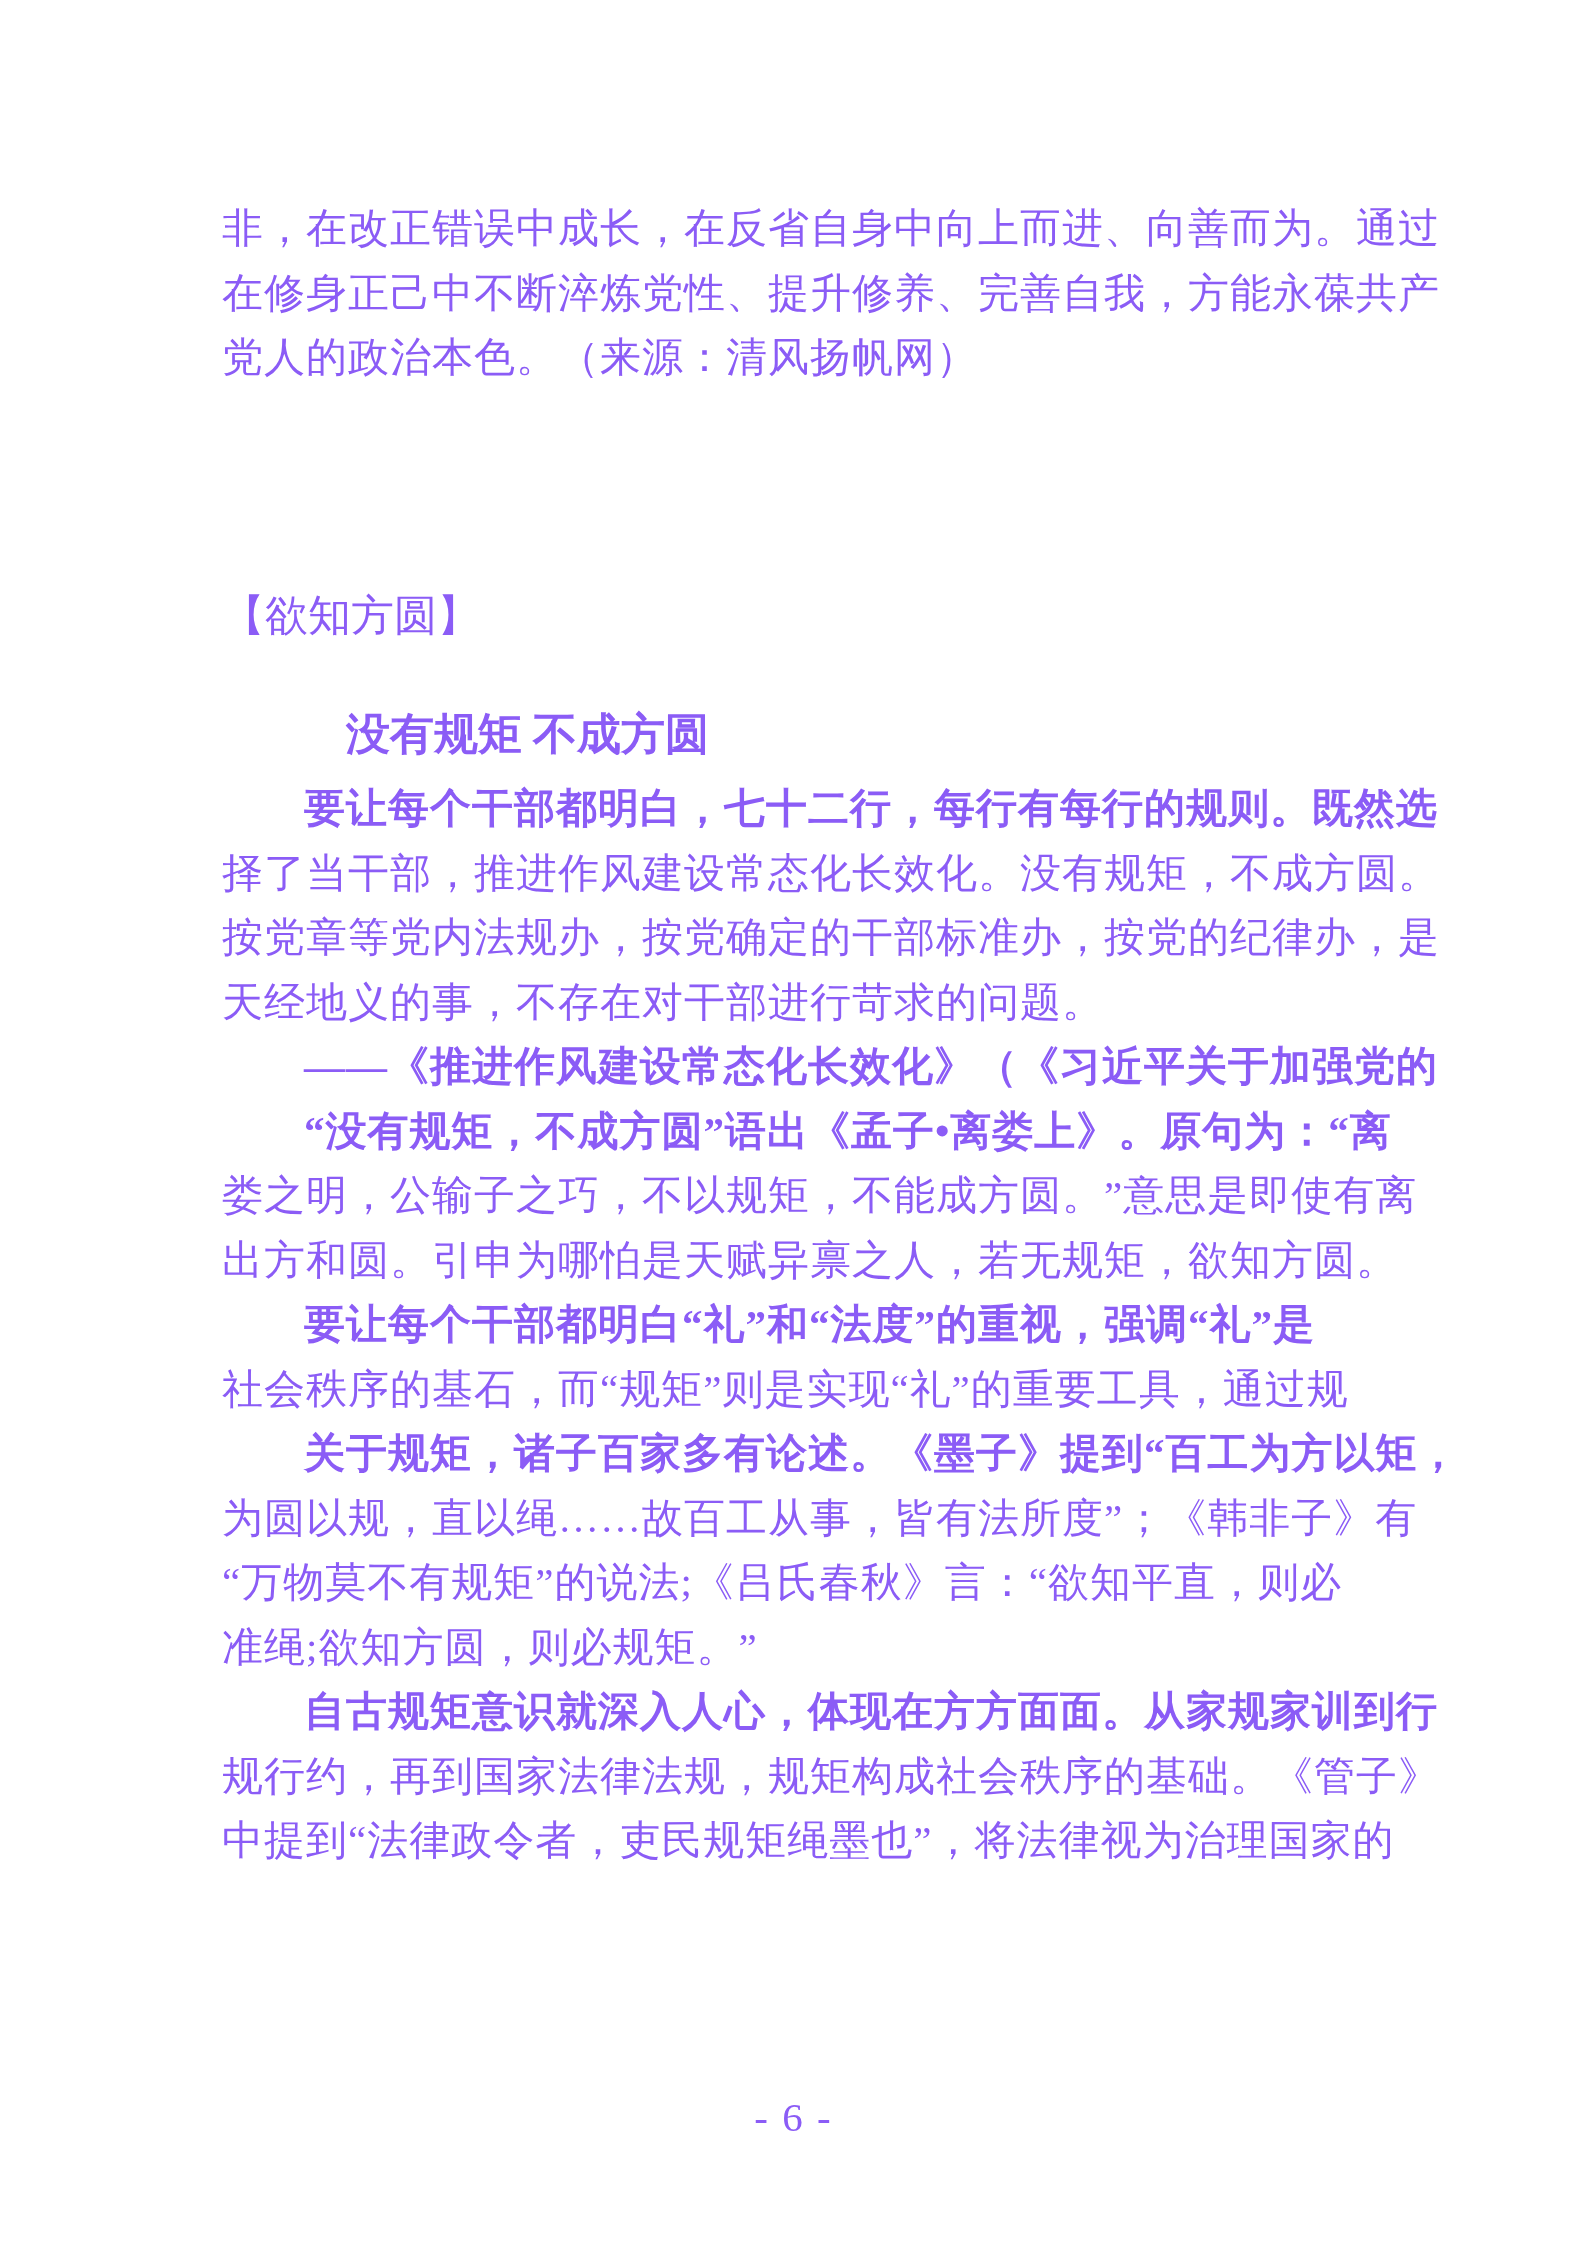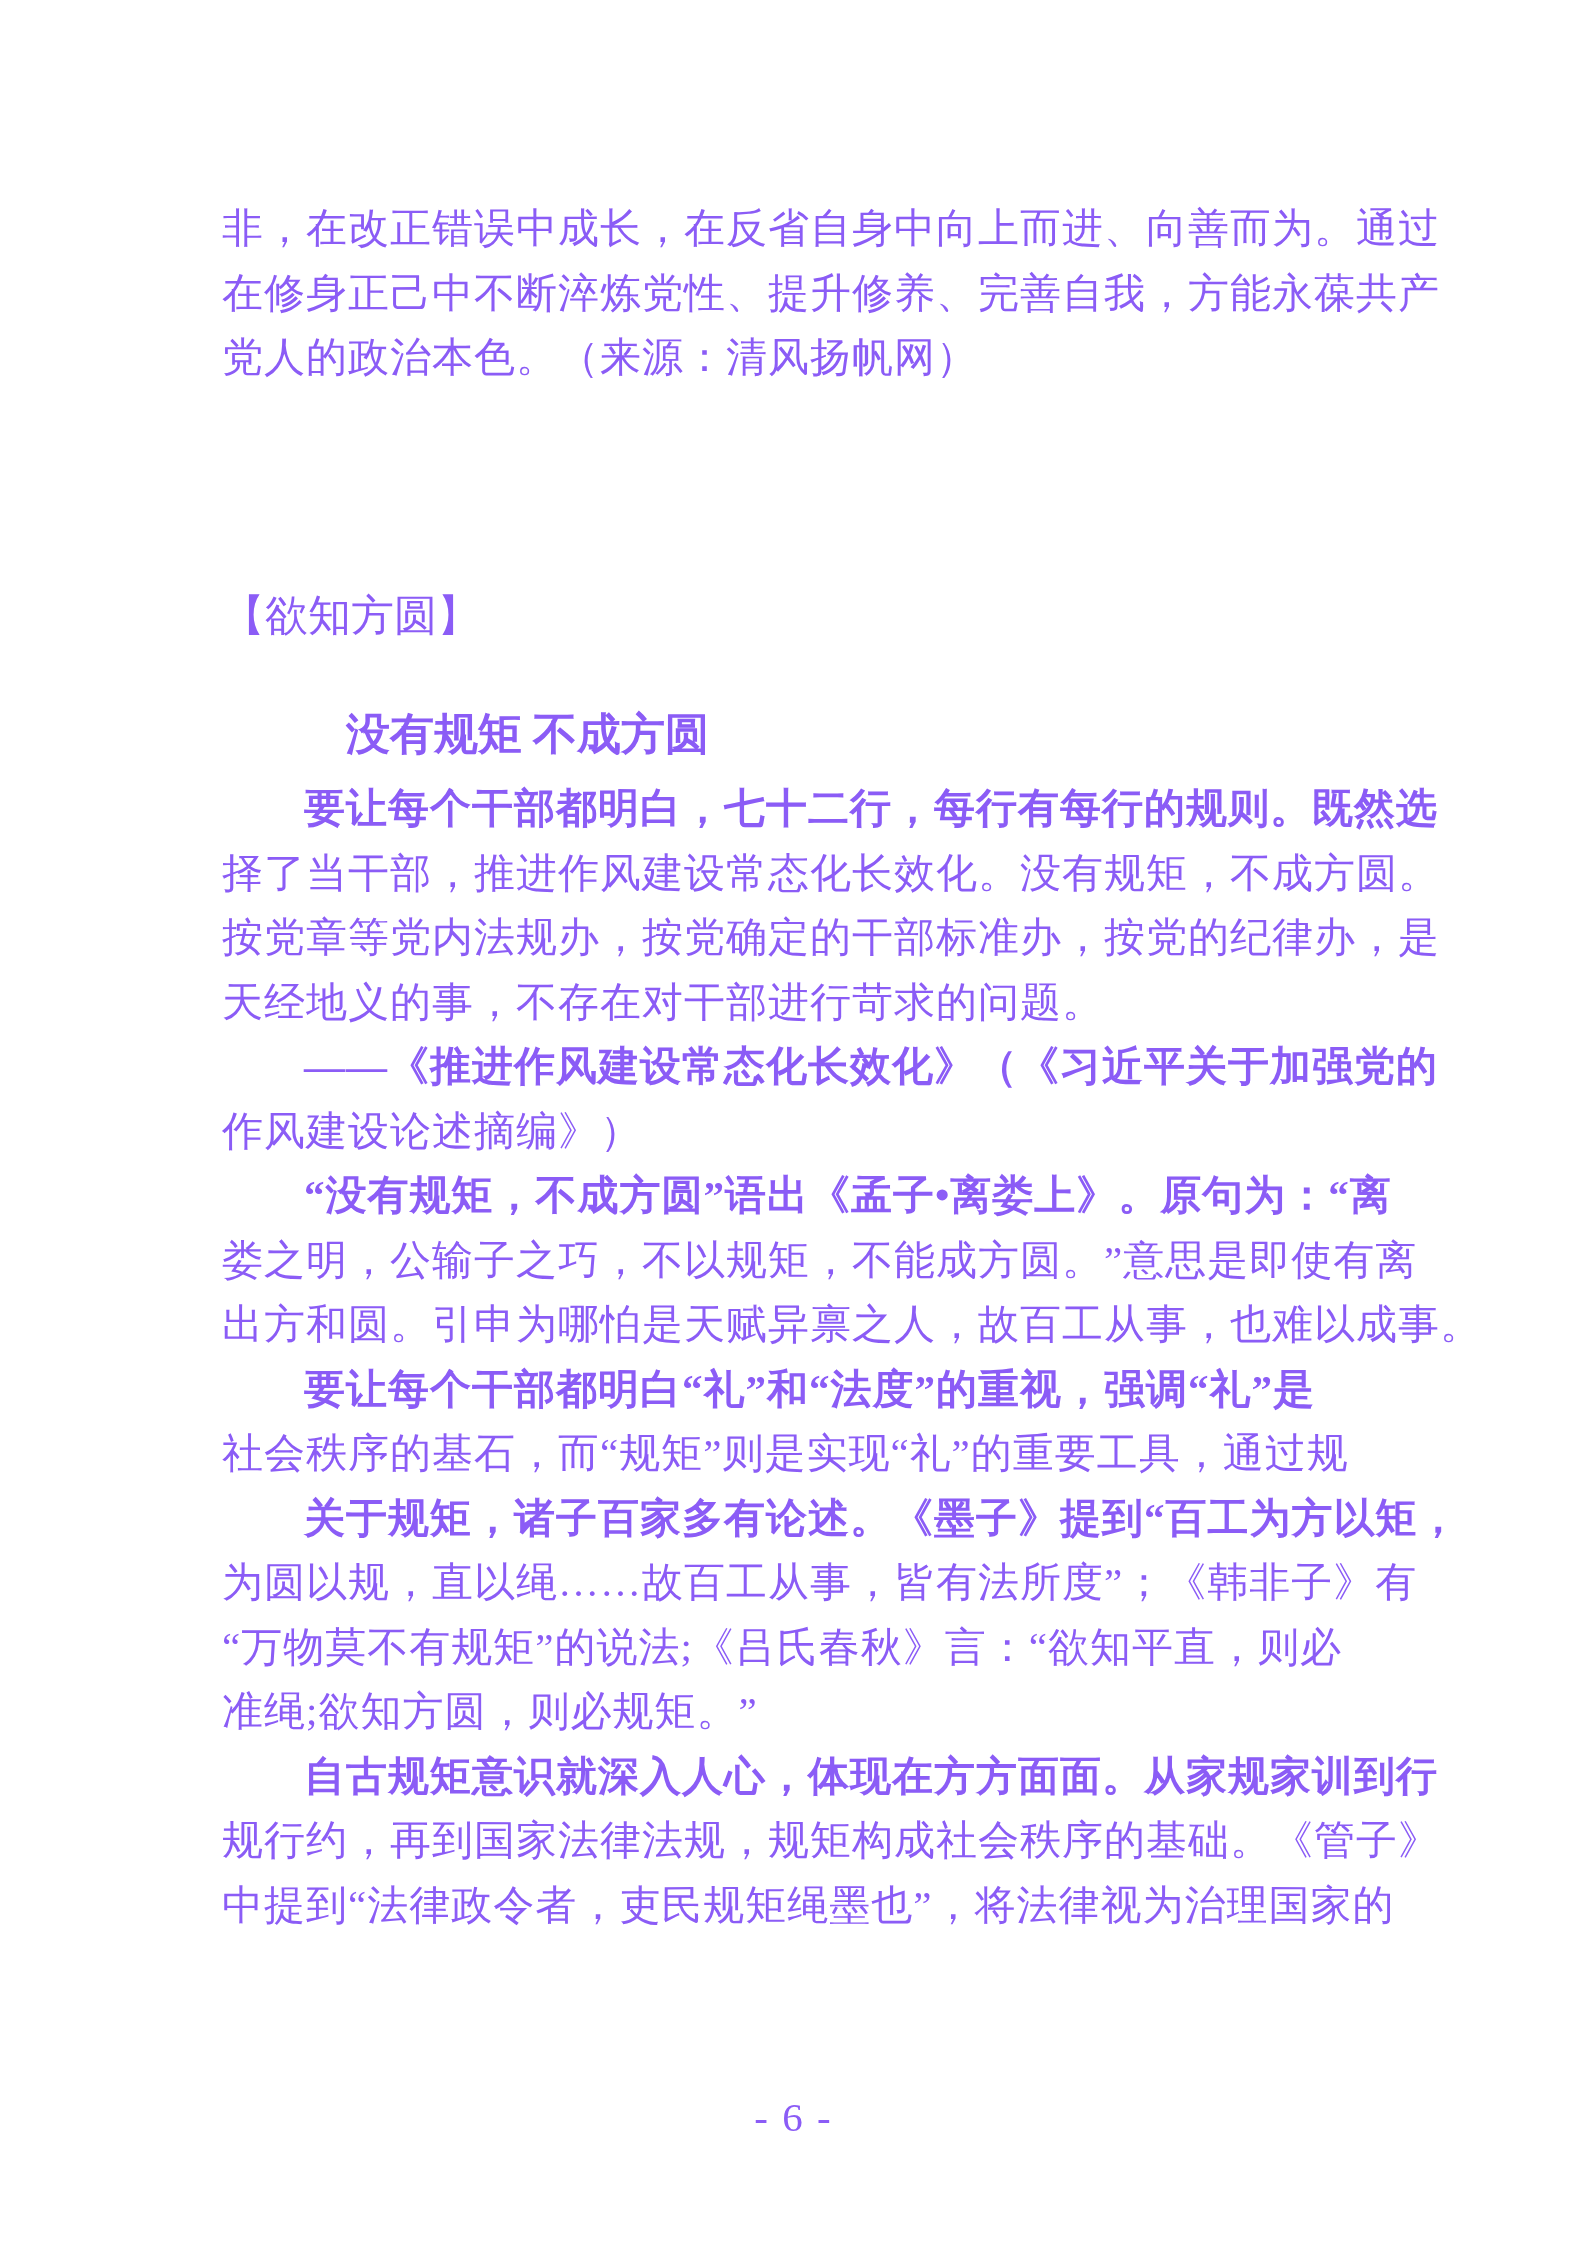--- a/index.html
+++ b/index.html
@@ -77,24 +77,23 @@
   <div class="section-header">【欲知方圆】</div>
 
   <div class="article-title">没有规矩 不成方圆</div>
 
   <div class="text-col article-body">
     <div class="line indent">要让每个干部都明白，七十二行，每行有每行的规则。既然选</div>
     <div class="line">择了当干部，推进作风建设常态化长效化。没有规矩，不成方圆。</div>
     <div class="line">按党章等党内法规办，按党确定的干部标准办，按党的纪律办，是</div>
     <div class="line">天经地义的事，不存在对干部进行苛求的问题。</div>
     <div class="line indent">——《推进作风建设常态化长效化》（《习近平关于加强党的</div>
-    <div class="line">作风建设论述摘编》）</div>
     <div class="line indent">“没有规矩，不成方圆”语出《孟子•离娄上》。原句为：“离</div>
     <div class="line">娄之明，公输子之巧，不以规矩，不能成方圆。”意思是即使有离</div>
-    <div class="line">出方和圆。引申为哪怕是天赋异禀之人，故百工从事，也难以成事。</div>
+    <div class="line">出方和圆。引申为哪怕是天赋异禀之人，若无规矩，欲知方圆。</div>
     <div class="line indent">要让每个干部都明白“礼”和“法度”的重视，强调“礼”是</div>
     <div class="line">社会秩序的基石，而“规矩”则是实现“礼”的重要工具，通过规</div>
     <div class="line indent">关于规矩，诸子百家多有论述。《墨子》提到“百工为方以矩，</div>
     <div class="line">为圆以规，直以绳……故百工从事，皆有法所度”；《韩非子》有</div>
     <div class="line">“万物莫不有规矩”的说法;《吕氏春秋》言：“欲知平直，则必</div>
     <div class="line">准绳;欲知方圆，则必规矩。”</div>
     <div class="line indent">自古规矩意识就深入人心，体现在方方面面。从家规家训到行</div>
     <div class="line">规行约，再到国家法律法规，规矩构成社会秩序的基础。《管子》</div>
     <div class="line">中提到“法律政令者，吏民规矩绳墨也”，将法律视为治理国家的</div>
   </div>

